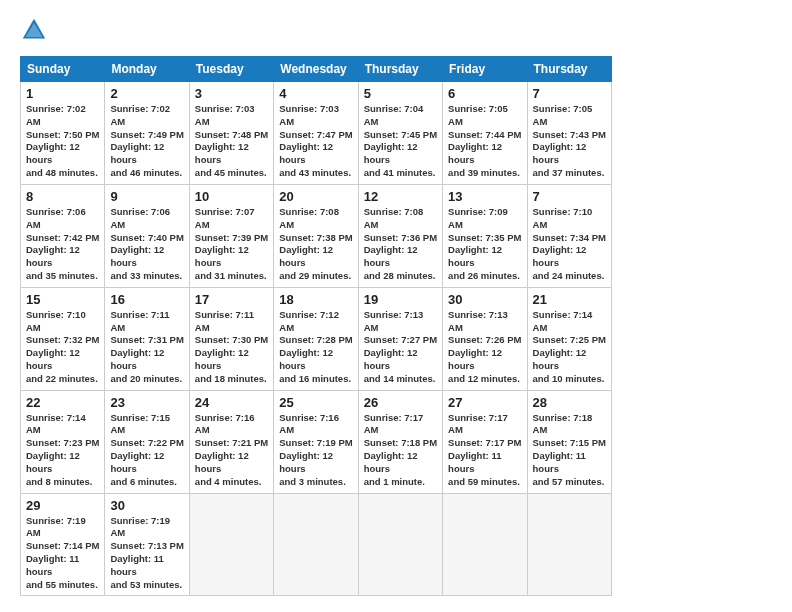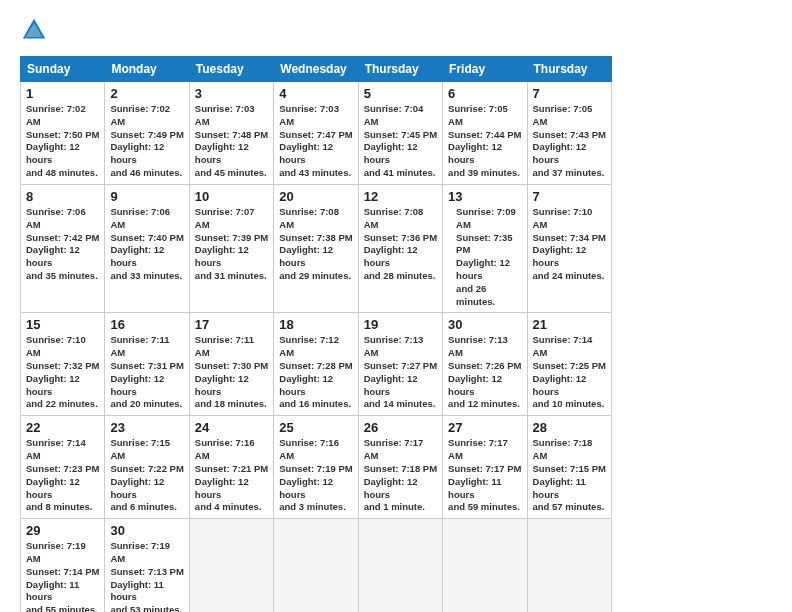--- a/index.html
+++ b/index.html
@@ -208,21 +208,21 @@
           </td>
           <td>
             <div class="day-num">12</div>
             <div class="day-info" style="white-space: pre-line;">Sunrise: 7:08 AM
 Sunset: 7:36 PM
 Daylight: 12 hours
 and 28 minutes.</div>
           </td>
           <td>
             <div class="day-num">13</div>
-            <div class="day-info" style="white-space: pre-line; margin-left: 8px;">Sunrise: 7:09 AM
+            <div class="day-info" style="white-space: pre-line;">Sunrise: 7:09 AM
 Sunset: 7:35 PM
 Daylight: 12 hours
 and 26 minutes.</div>
           </td>
           <td>
             <div class="day-num">7</div>
             <div class="day-info" style="white-space: pre-line;">Sunrise: 7:10 AM
 Sunset: 7:34 PM
 Daylight: 12 hours
 and 24 minutes.</div>

